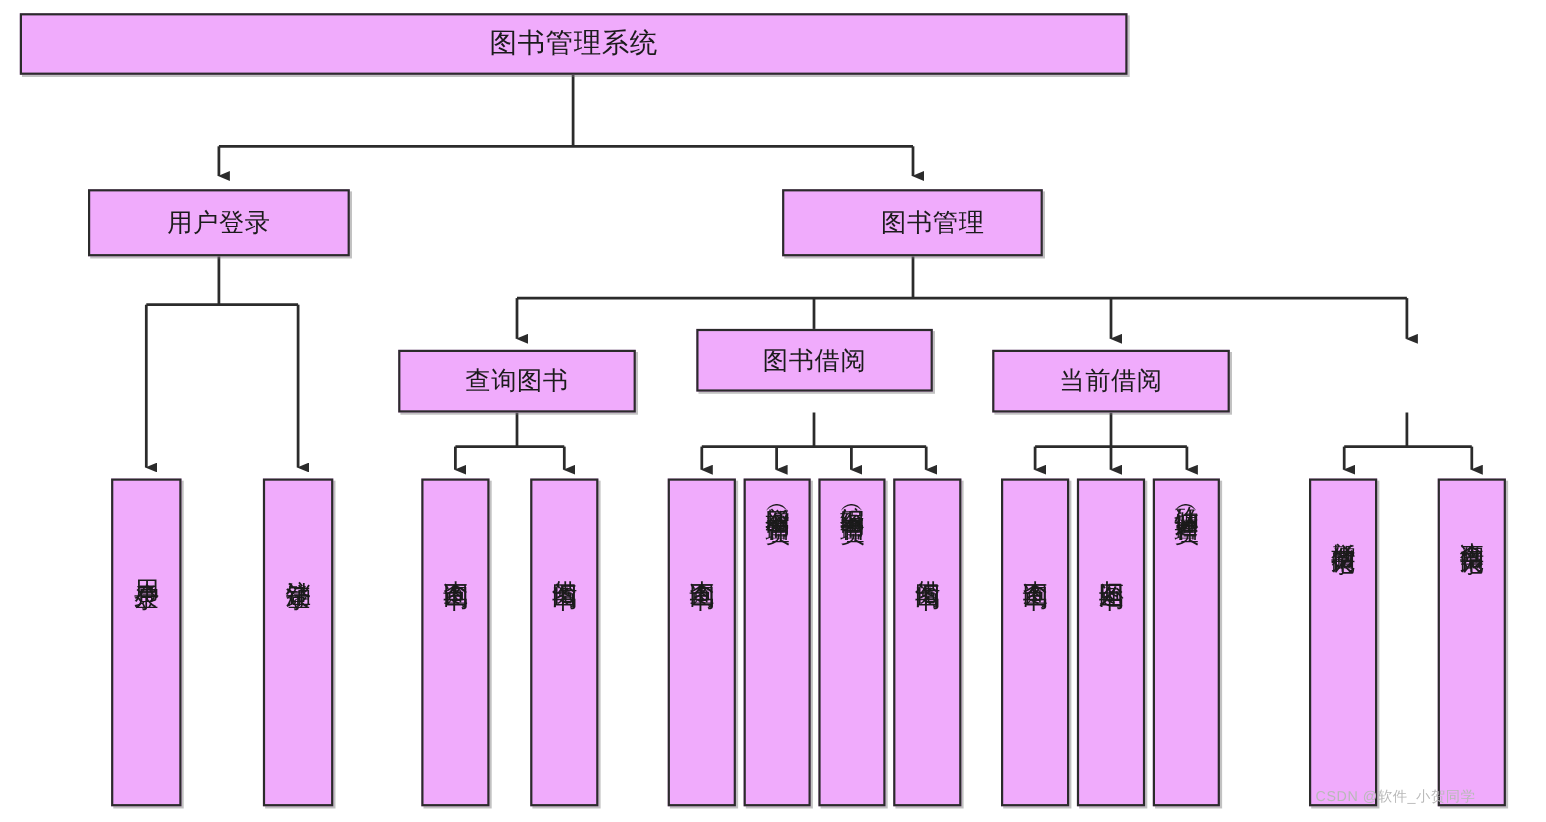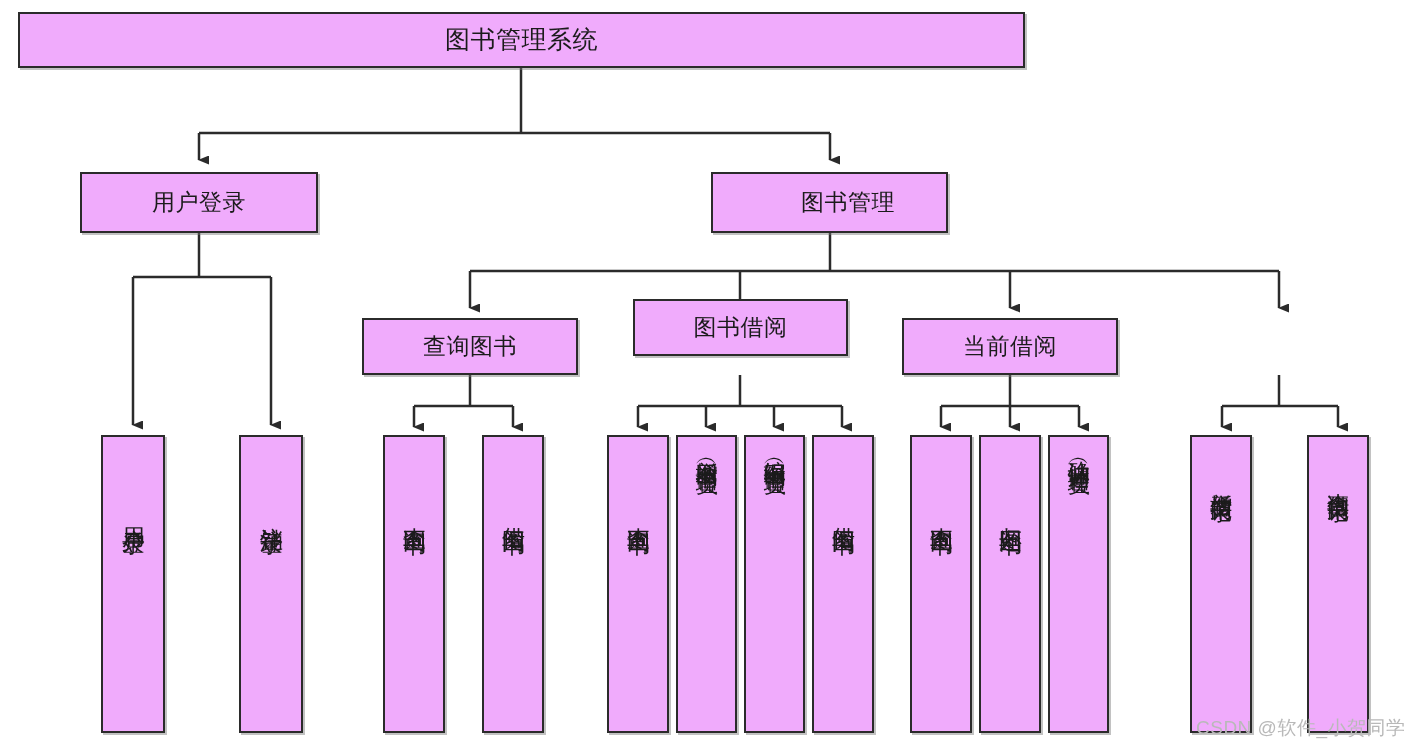--- a/index.html
+++ b/index.html
@@ -67,21 +67,21 @@
   }
   .node.v.tall .label {
     font-size: 22px;
   }
   
   #node-root .label {
     font-size: 25px;
   }
   .watermark {
     position: absolute;
-    font-size: 19px;
+    font-size: 13px;
     color: #b9b9b9;
     letter-spacing: 0.5px;
     white-space: nowrap;
     z-index: 6;
     font-family: "Liberation Sans", "DejaVu Sans", sans-serif;
   }
 </style>
 </head>
 <body>
 

